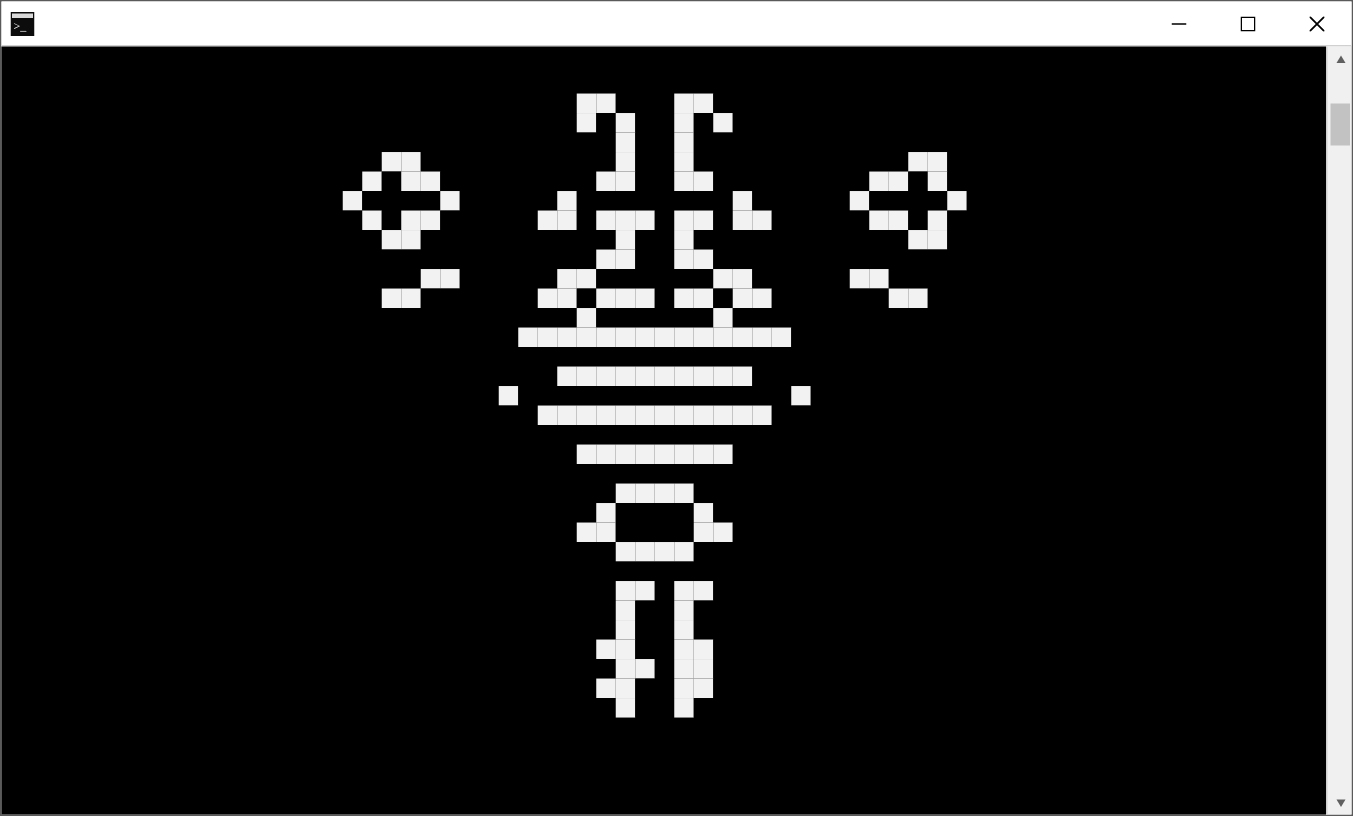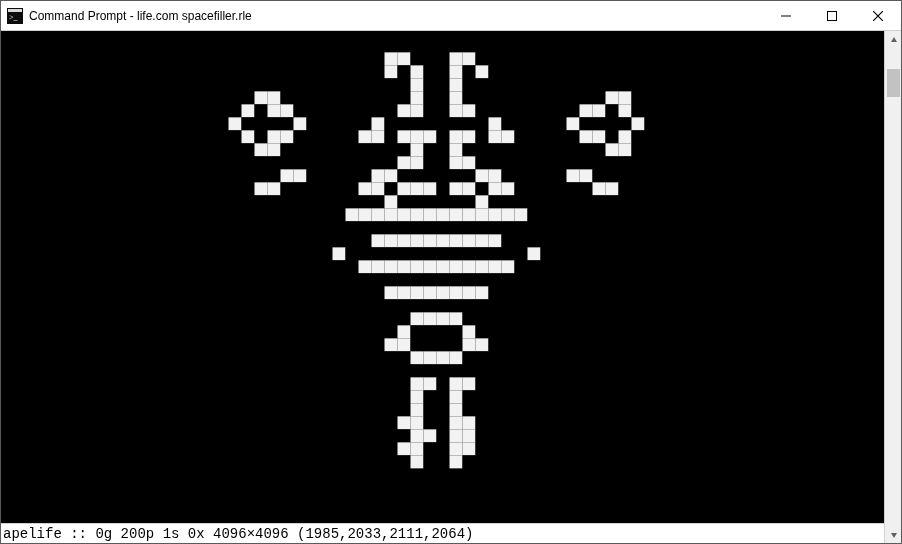--- a/index.html
+++ b/index.html
@@ -35,21 +35,20 @@
 <div class="window">
 
   <div class="titlebar">
     <span class="app-icon">
       <svg viewBox="0 0 16 16">
           <rect x="0" y="0" width="16" height="16" fill="#0c0c0c"></rect>
           <rect x="1" y="1" width="14" height="3" fill="#d9d9d9"></rect>
           <text x="2" y="12" font-size="8" fill="#fff" font-family="Consolas">&gt;_</text>
         </svg>
     </span>
-    <span class="title">Command Prompt - life.com  spacefiller.rle</span>
     <span class="spacer"></span>
     <div class="ctrl-group">
       <div class="ctrl">
         <svg viewBox="0 0 10 10">
             <rect x="0" y="4.5" width="10" height="1" fill="#000"></rect>
           </svg>
       </div>
       <div class="ctrl">
         <svg viewBox="0 0 10 10">
             <rect x="0.5" y="0.5" width="9" height="9" fill="none" stroke="#000" stroke-width="1"></rect>
@@ -1246,21 +1245,20 @@
               <div class="cell off" style="width: 13px; height: 13px;"></div>
               <div class="cell off" style="width: 13px; height: 13px;"></div>
               <div class="cell off" style="width: 13px; height: 13px;"></div>
               <div class="cell off" style="width: 13px; height: 13px;"></div>
               <div class="cell off" style="width: 13px; height: 13px;"></div>
               <div class="cell off" style="width: 13px; height: 13px;"></div>
               <div class="cell off" style="width: 13px; height: 13px;"></div>
             </div>
           </div>
       </div>
-      <div class="status">apelife :: 0g 200p 1s 0x 4096×4096 (1985,2033,2111,2064)</div>
     </div>
     <div class="vscroll">
       <div class="up">
         <svg viewBox="0 0 8 8">
             <polygon points="4,1 7,6 1,6"></polygon>
           </svg>
       </div>
       <div class="thumb"></div>
       <div class="down">
         <svg viewBox="0 0 8 8">

